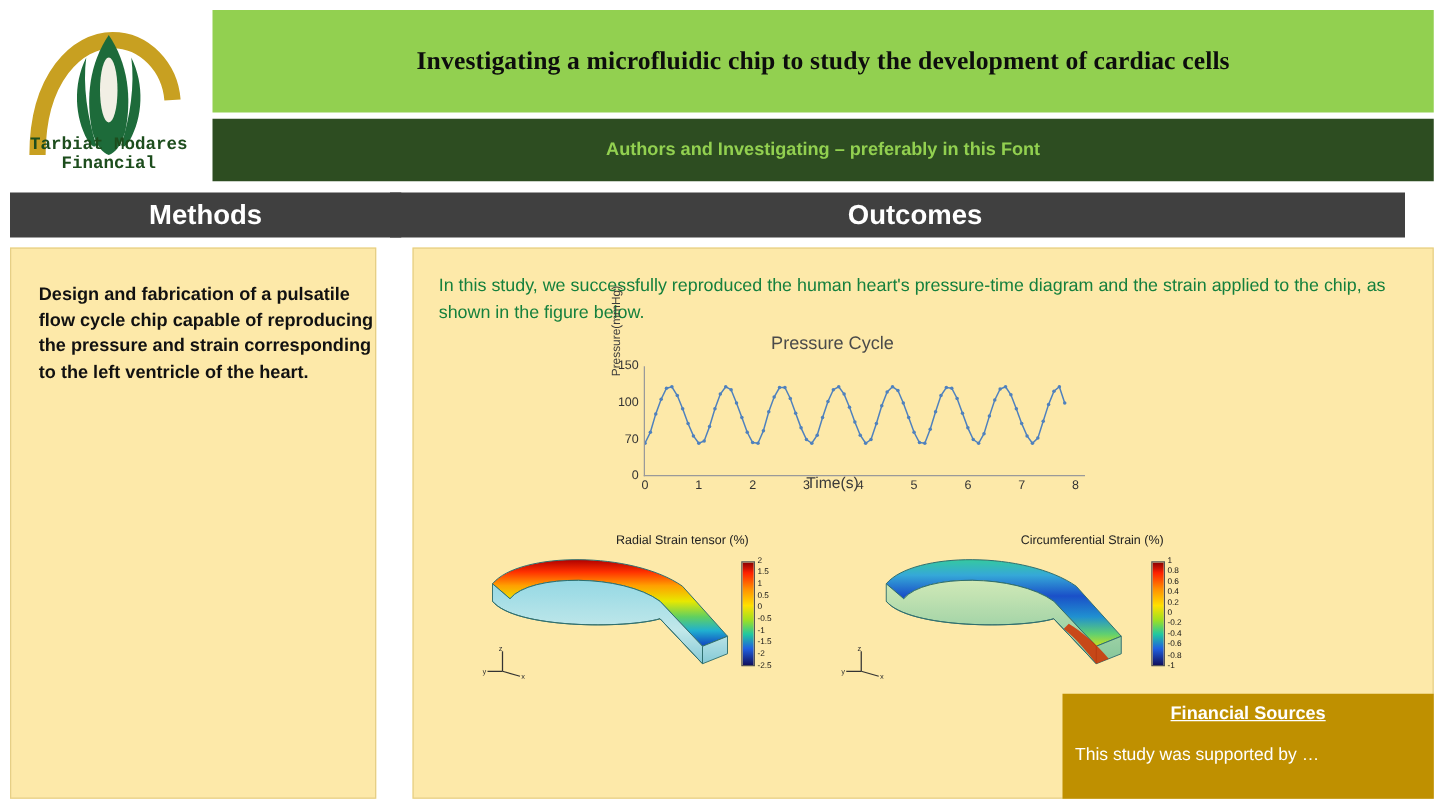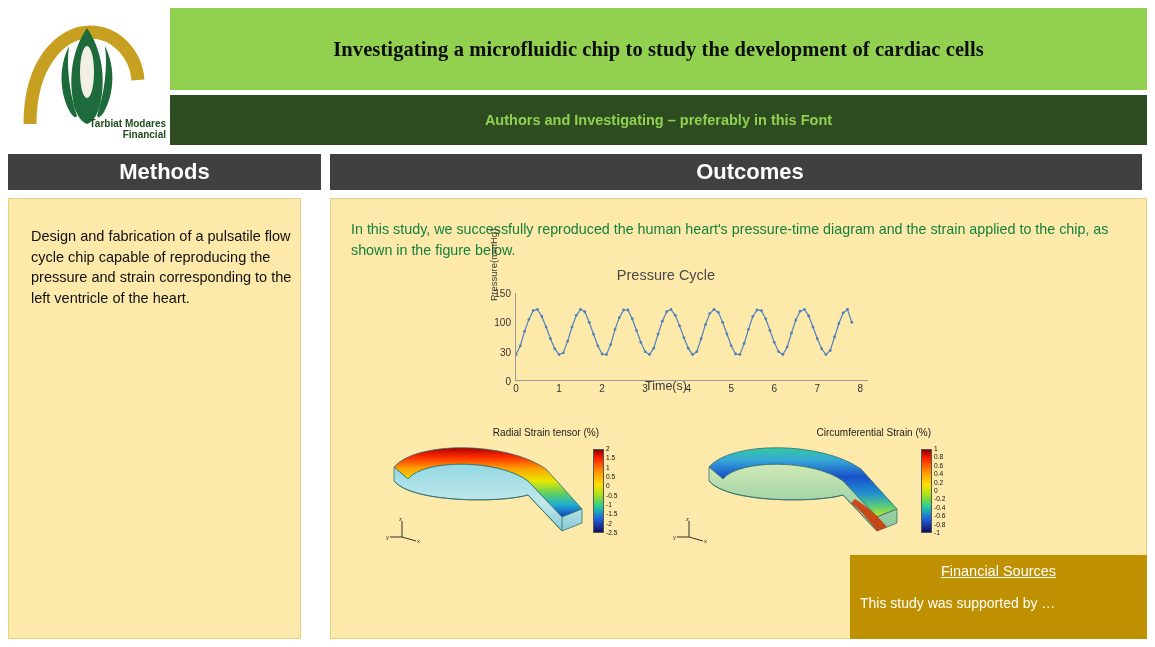--- a/index.html
+++ b/index.html
@@ -17,23 +17,23 @@
   }
 
   
   .logo-box {
     position: absolute; left: 8px; top: 6px;
     width: 158px; height: 140px;
     display: flex; align-items: center; justify-content: center;
   }
   .logo-title {
     position: absolute; bottom: 6px; left: 0; width: 100%;
-    text-align: right;
-    font-family: Liberation Sans, sans-serif;
-    font-weight: bold; font-size: 10px; line-height: 1.12;
+    text-align: center;
+    font-family: Liberation Mono, monospace;
+    font-weight: bold; font-size: 14px; line-height: 1.12;
     color: #1d4d1d;
   }
 
   .title-bar {
     position: absolute; left: 170px; top: 8px;
     width: 977px; height: 82px;
     background: #92d050;
     display: flex; align-items: center; justify-content: center;
     text-align: center;
   }
@@ -62,29 +62,29 @@
     position: absolute;
     background: #404040;
     display: flex; align-items: center; justify-content: center;
   }
   .sec-head span {
     color: #ffffff;
     font-weight: bold;
     font-size: 22px;
   }
   #methods-head { left: 8px; top: 154px; width: 313px; height: 36px; }
-  #outcomes-head { left: 330px; top: 154px; width: 812px; height: 36px; padding-left: 28px; }
+  #outcomes-head { left: 312px; top: 154px; width: 812px; height: 36px; padding-left: 28px; }
 
   
   .panel {
     position: absolute;
     background: #fde9a9;
     border: 1px solid #e6cf86;
   }
-  #methods-panel { left: 8px; top: 198px; width: 293px; height: 441px; }
+  #methods-panel { left: 8px; top: 198px; width: 293px; height: 441px; font-weight: bold; }
   #outcomes-panel { left: 330px; top: 198px; width: 817px; height: 441px; }
 
   .methods-text {
     position: absolute; left: 22px; top: 27px; width: 272px;
     font-size: 14.5px; line-height: 1.42; color: #111111;
   }
 
   .outcomes-intro {
     position: absolute; left: 20px; top: 20px; width: 775px;
     font-size: 14.3px; line-height: 1.45; color: #15803d;
@@ -151,21 +151,21 @@
 
   
   #financial {
     position: absolute; left: 850px; top: 555px;
     width: 297px; height: 84px;
     background: #bf9000;
     padding-top: 8px;
   }
   .fin-title {
     text-align: center;
-    font-weight: normal; font-size: 14.5px; color: #ffffff;
+    font-weight: bold; font-size: 14.5px; color: #ffffff;
     text-decoration: underline;
   }
   .fin-text {
     margin-top: 16px; padding-left: 10px;
     font-size: 14px; color: #ffffff;
   }
 </style>
 </head>
 <body>
 
@@ -289,21 +289,21 @@
             <circle cx="305.65" cy="55.73" r="1.4" fill="#4f81bd"></circle>
             <circle cx="309.95" cy="61.60" r="1.4" fill="#4f81bd"></circle>
             <circle cx="314.26" cy="57.49" r="1.4" fill="#4f81bd"></circle>
             <circle cx="318.56" cy="44.00" r="1.4" fill="#4f81bd"></circle>
             <circle cx="322.87" cy="30.51" r="1.4" fill="#4f81bd"></circle>
             <circle cx="327.17" cy="19.95" r="1.4" fill="#4f81bd"></circle>
             <circle cx="331.48" cy="16.43" r="1.4" fill="#4f81bd"></circle>
             <circle cx="335.78" cy="29.33" r="1.4" fill="#4f81bd"></circle>
           </svg>
       <div class="ytick" style="top: 88px;">0</div>
-          <div class="ytick" style="top: 58.6667px;">30</div>
+          <div class="ytick" style="top: 58.6667px;">70</div>
           <div class="ytick" style="top: 29.3333px;">100</div>
           <div class="ytick" style="top: 0px;">150</div>
           <div class="xtick" style="left: 0px;">0</div>
           <div class="xtick" style="left: 43.0488px;">1</div>
           <div class="xtick" style="left: 86.0976px;">2</div>
           <div class="xtick" style="left: 129.146px;">3</div>
           <div class="xtick" style="left: 172.195px;">4</div>
           <div class="xtick" style="left: 215.244px;">5</div>
           <div class="xtick" style="left: 258.293px;">6</div>
           <div class="xtick" style="left: 301.341px;">7</div>

